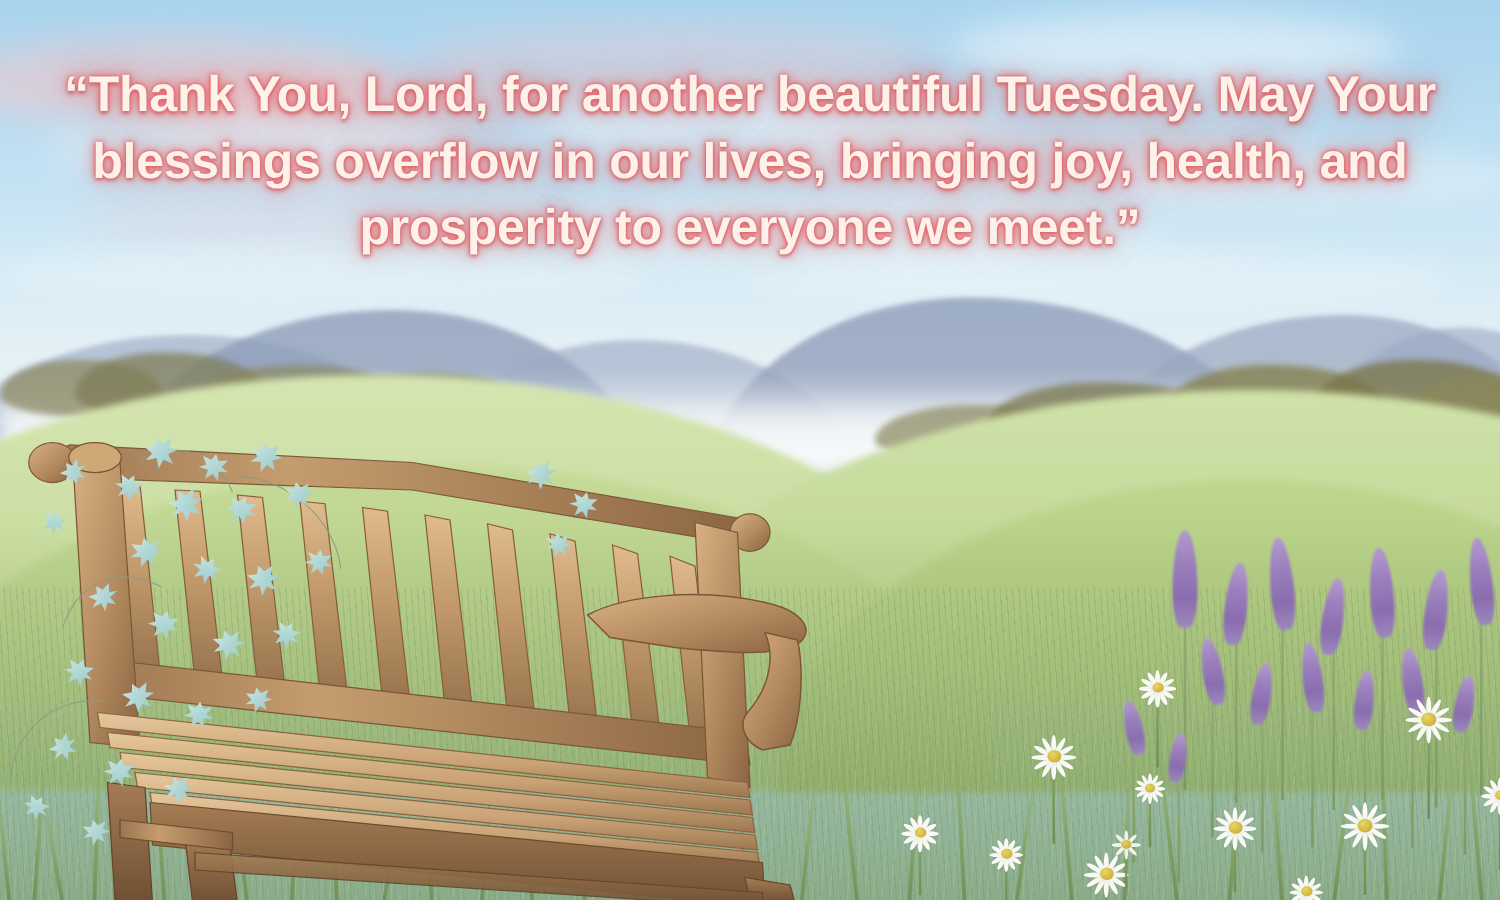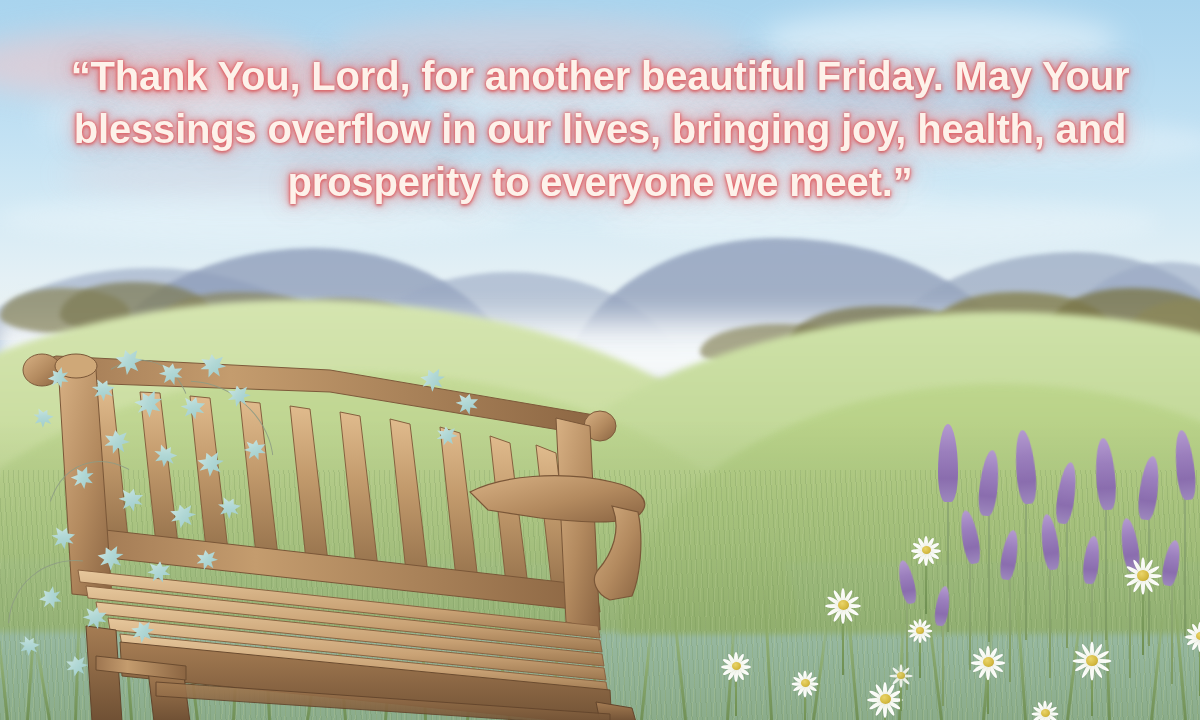--- a/index.html
+++ b/index.html
@@ -630,16 +630,16 @@
       <div class="petal" style="transform:rotate(210deg) scale(.9);"></div>
       <div class="petal" style="transform:rotate(240deg) scale(.9);"></div>
       <div class="petal" style="transform:rotate(270deg) scale(.9);"></div>
       <div class="petal" style="transform:rotate(300deg) scale(.9);"></div>
       <div class="petal" style="transform:rotate(330deg) scale(.9);"></div>
       <div class="core" style="width:9px; height:8px; margin-left:-4.5px; margin-top:-4px;"></div>
     </div>
   </div>
 
   <div class="quote-layer">
-    <div class="quote">“Thank You, Lord, for another beautiful Friday. May Your blessings overflow in our lives, bringing joy, health, and prosperity to everyone we meet.”</div>
+    <div class="quote">“Thank You, Lord, for another beautiful Tuesday. May Your blessings overflow in our lives, bringing joy, health, and prosperity to everyone we meet.”</div>
   </div>
 
 </div>
 
 </body></html>

